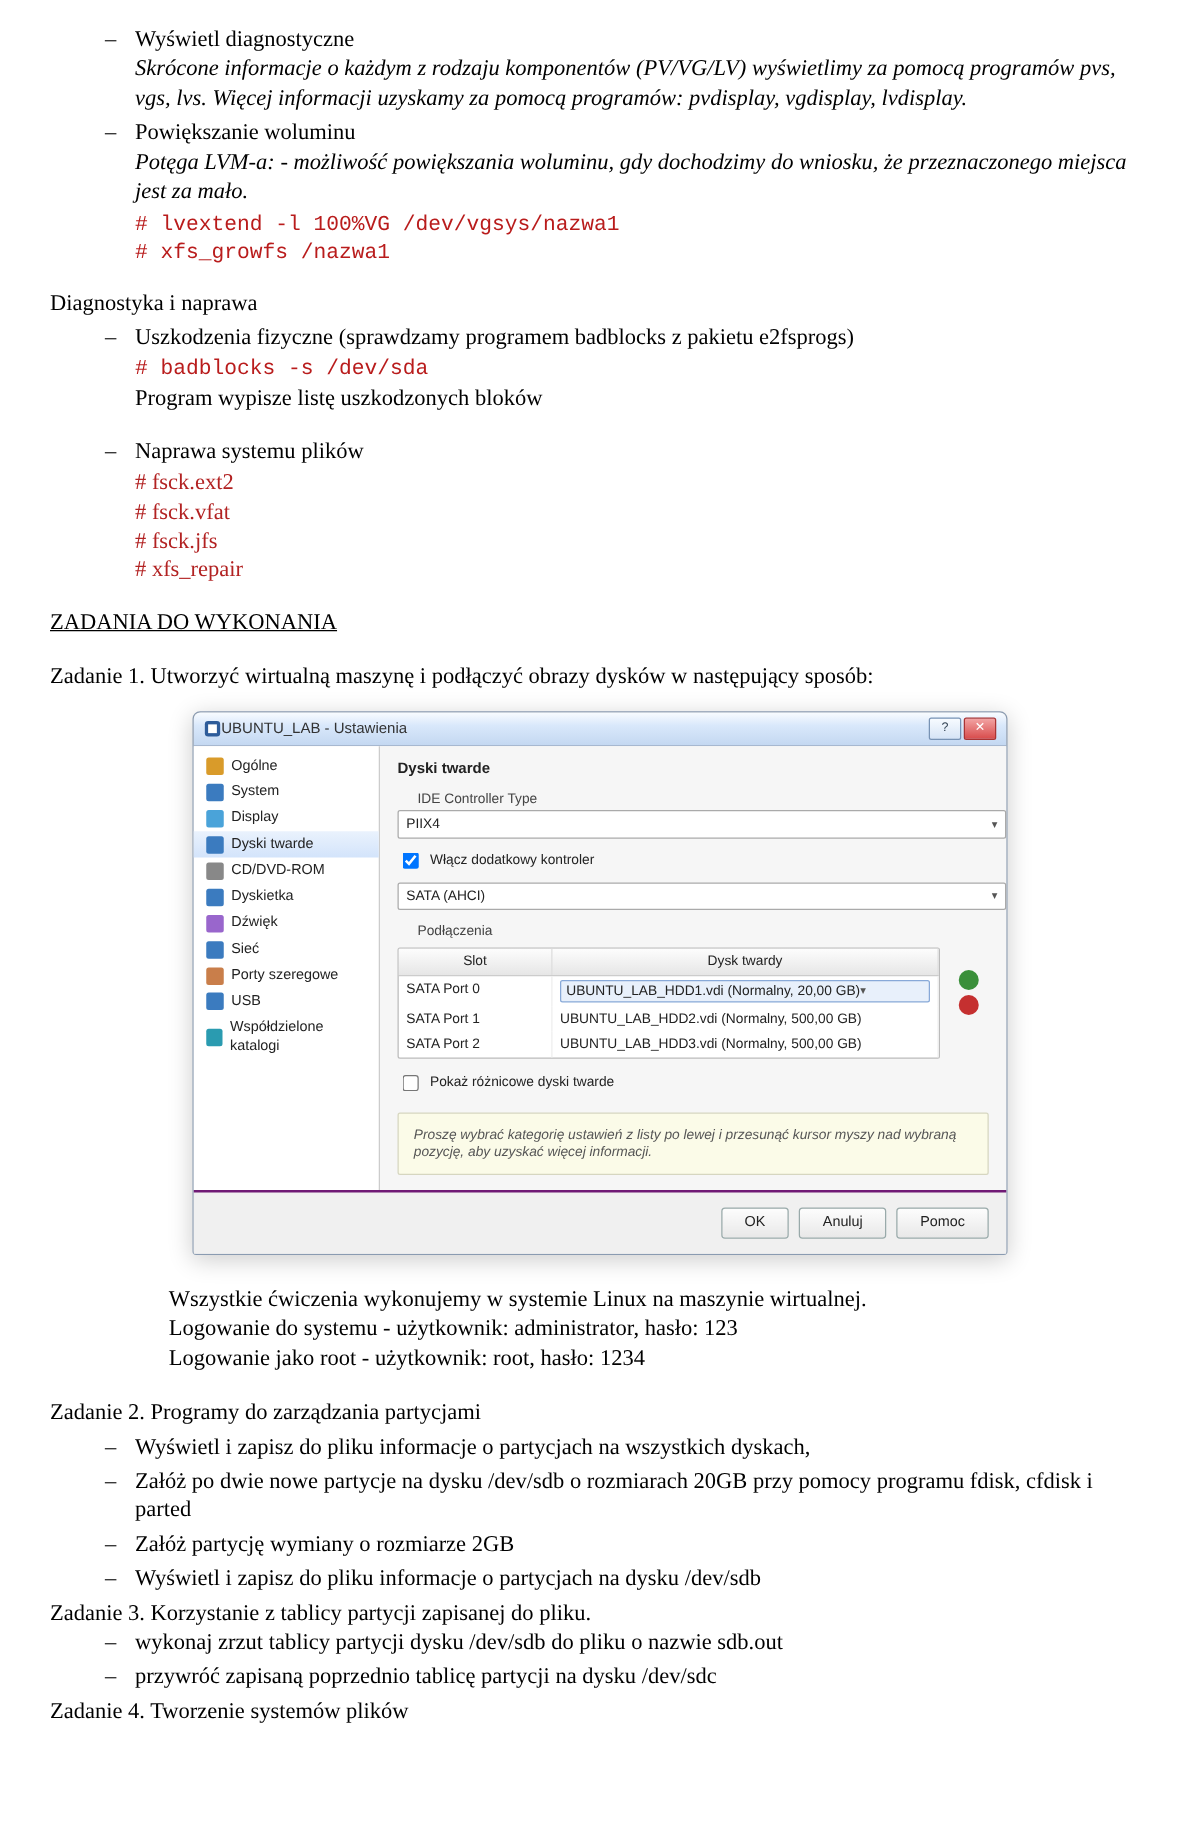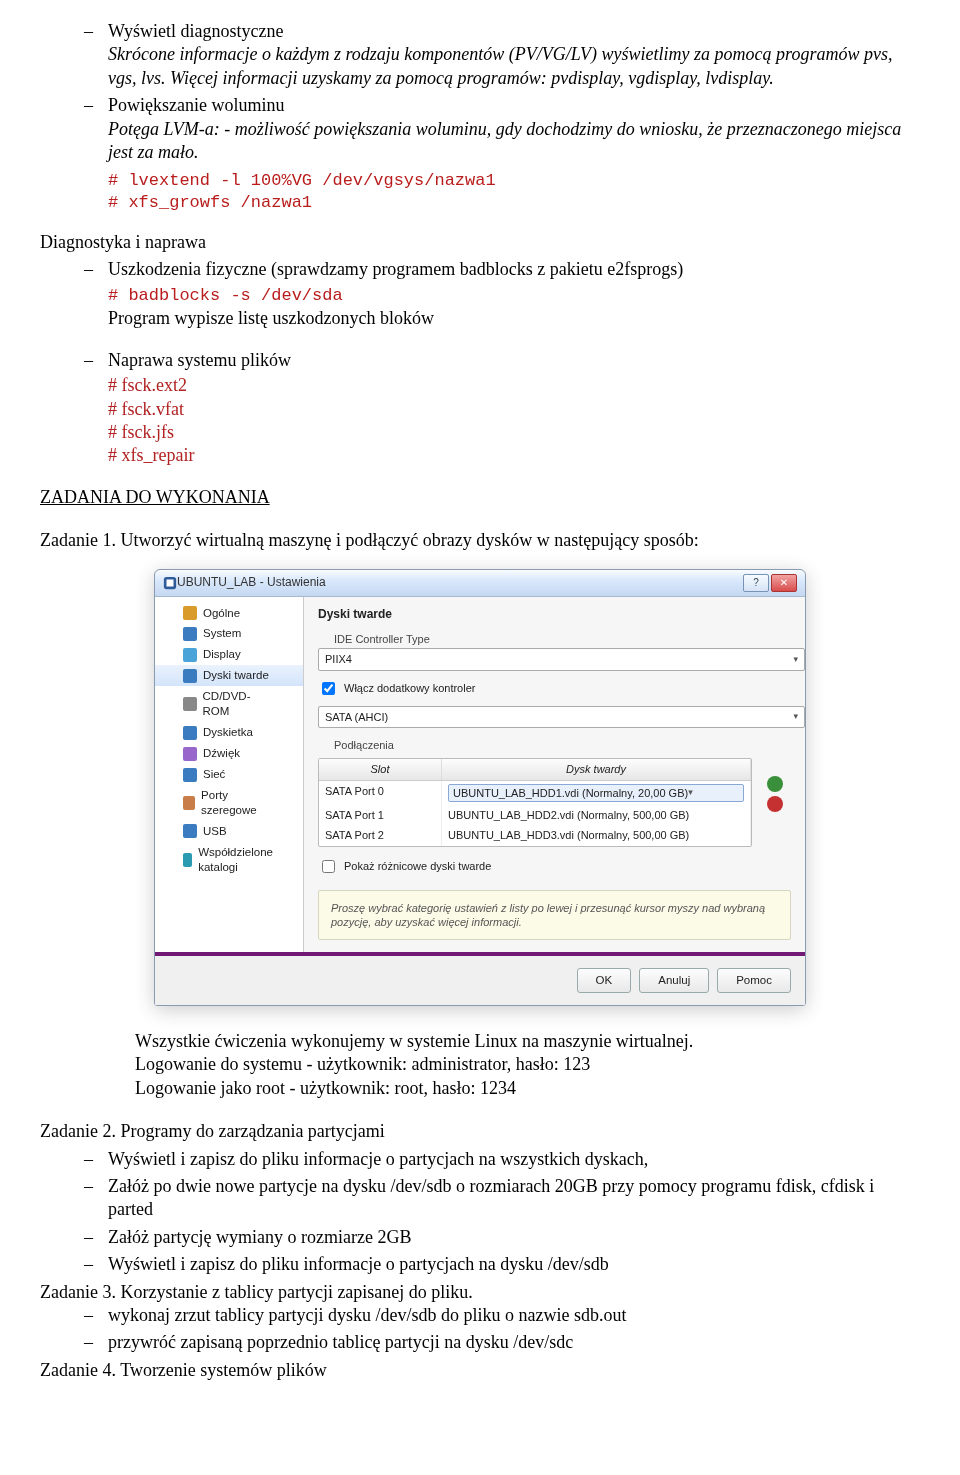--- a/index.html
+++ b/index.html
@@ -47,40 +47,40 @@
     border-radius: 6px 6px 0 0;
     padding: 4px 8px;
     gap: 0;
   }
   .vb-titlebar .ttl { flex: 1; font-weight: 500; font-size: 12px; color: #333; }
   .vb-title-icon { width: 14px; height: 14px; display: inline-block; }
   .vb-winbtn { width: 24px; height: 16px; border: 1px solid #7893b5; border-radius: 2px; background: linear-gradient(#f7fbff,#d6e4f6); display:flex;align-items:center;justify-content:center; margin-left:2px; font-size:10px; color:#345; }
   .vb-winbtn.close { background: linear-gradient(#f2a3a3,#d84c4c); color:#fff; border-color:#a33; }
   .vb-body { display: flex; }
   .vb-sidebar { width: 148px; border-right: 1px solid #ccc; background:#fff; padding: 6px 0; }
-  .vb-side-item { display:flex; align-items:center; gap:6px; padding: 3px 28px; cursor:default; }
+  .vb-side-item { display:flex; align-items:center; gap:6px; padding: 3px 10px; cursor:default; }
   .vb-side-item.active { background: linear-gradient(#eaf2fd,#d3e4fb); }
   .vb-side-icon { width:14px; height:14px; display:inline-block; border-radius:2px; }
   .vb-main { flex:1; background:#f6f6f6; padding: 10px 14px 12px 14px; }
   .vb-main h4 { margin:0 0 10px 0; font-size:12px; font-weight:bold; }
   .vb-label { font-size:11px; color:#444; margin:4px 0 2px 16px; }
   .vb-select { width:100%; border:1px solid #aaa; background:#fff; padding:3px 6px; font-size:11px; border-radius:2px; display:flex; justify-content:space-between; align-items:center; }
   .vb-check { display:flex; align-items:center; gap:6px; font-size:11px; margin:8px 0; }
   .vb-table { width:100%; border:1px solid #bbb; background:#fff; border-radius:2px; margin-top:4px; font-size:11px; }
   .vb-th { display:flex; background:linear-gradient(#fdfdfd,#e6e6e6); border-bottom:1px solid #ccc; }
-  .vb-th div { padding:3px 6px; border-right:1px solid #ddd;font-style:italic; }
+  .vb-th div { padding:3px 6px; border-right:1px solid #ddd; }
   .vb-row { display:flex; }
   .vb-row div { padding:3px 6px; border-right:1px solid #eee; }
   .col-slot { width:110px; flex-shrink:0; }
   .col-disk { flex:1; }
   .vb-iconcol { width:36px; display:flex; flex-direction:column; gap:4px; align-items:center; padding-top:22px; }
   .vb-hand { width:16px; height:16px; border-radius:50%; }
   .vb-tablewrap { display:flex; gap:6px; align-items:flex-start; }
   .vb-help { border:1px solid #d6d6c0; background:#fbfbe8; padding:10px 12px; font-size:11px; font-style:italic; color:#555; margin-top:14px; border-radius:2px; }
-  .vb-footer { display:flex; justify-content:flex-end; gap:8px; padding:12px 14px; background:#f0f0f0; border-top:4px solid #701a75; }
+  .vb-footer { display:flex; justify-content:flex-end; gap:8px; padding:12px 14px; background:#f0f0f0; border-top:2px solid #701a75; }
   .vb-btn { border:1px solid #9aa; background:linear-gradient(#fdfdfd,#e8e8e8); padding:4px 18px; border-radius:3px; font-size:11.5px; cursor:default; }
   .chev { font-size:9px; color:#555; }
   .fsck-list { margin: 2px 0 0 0; }
   .fsck-list div { color: #b22222; font-family: serif; font-size:18px; }
 </style>
 </head>
 <body>
 
 <ul class="bullet-list">
   <li class="bullet-item">

